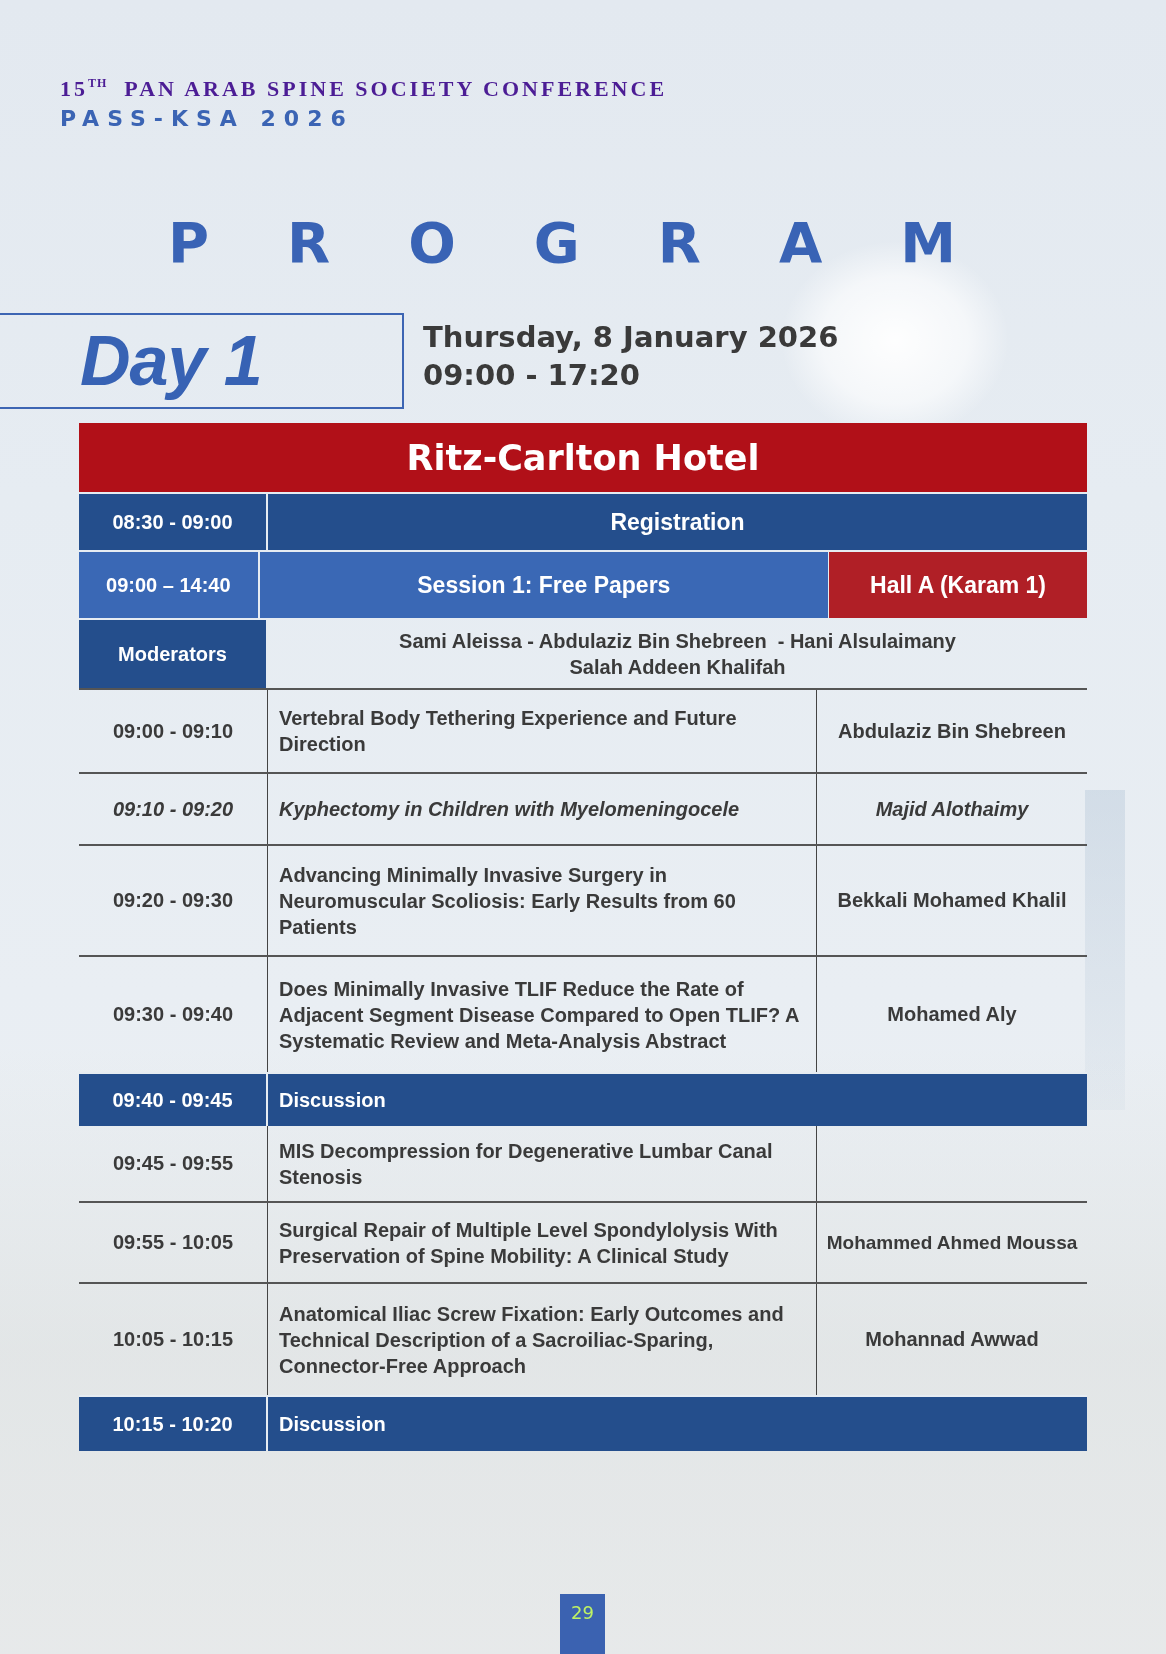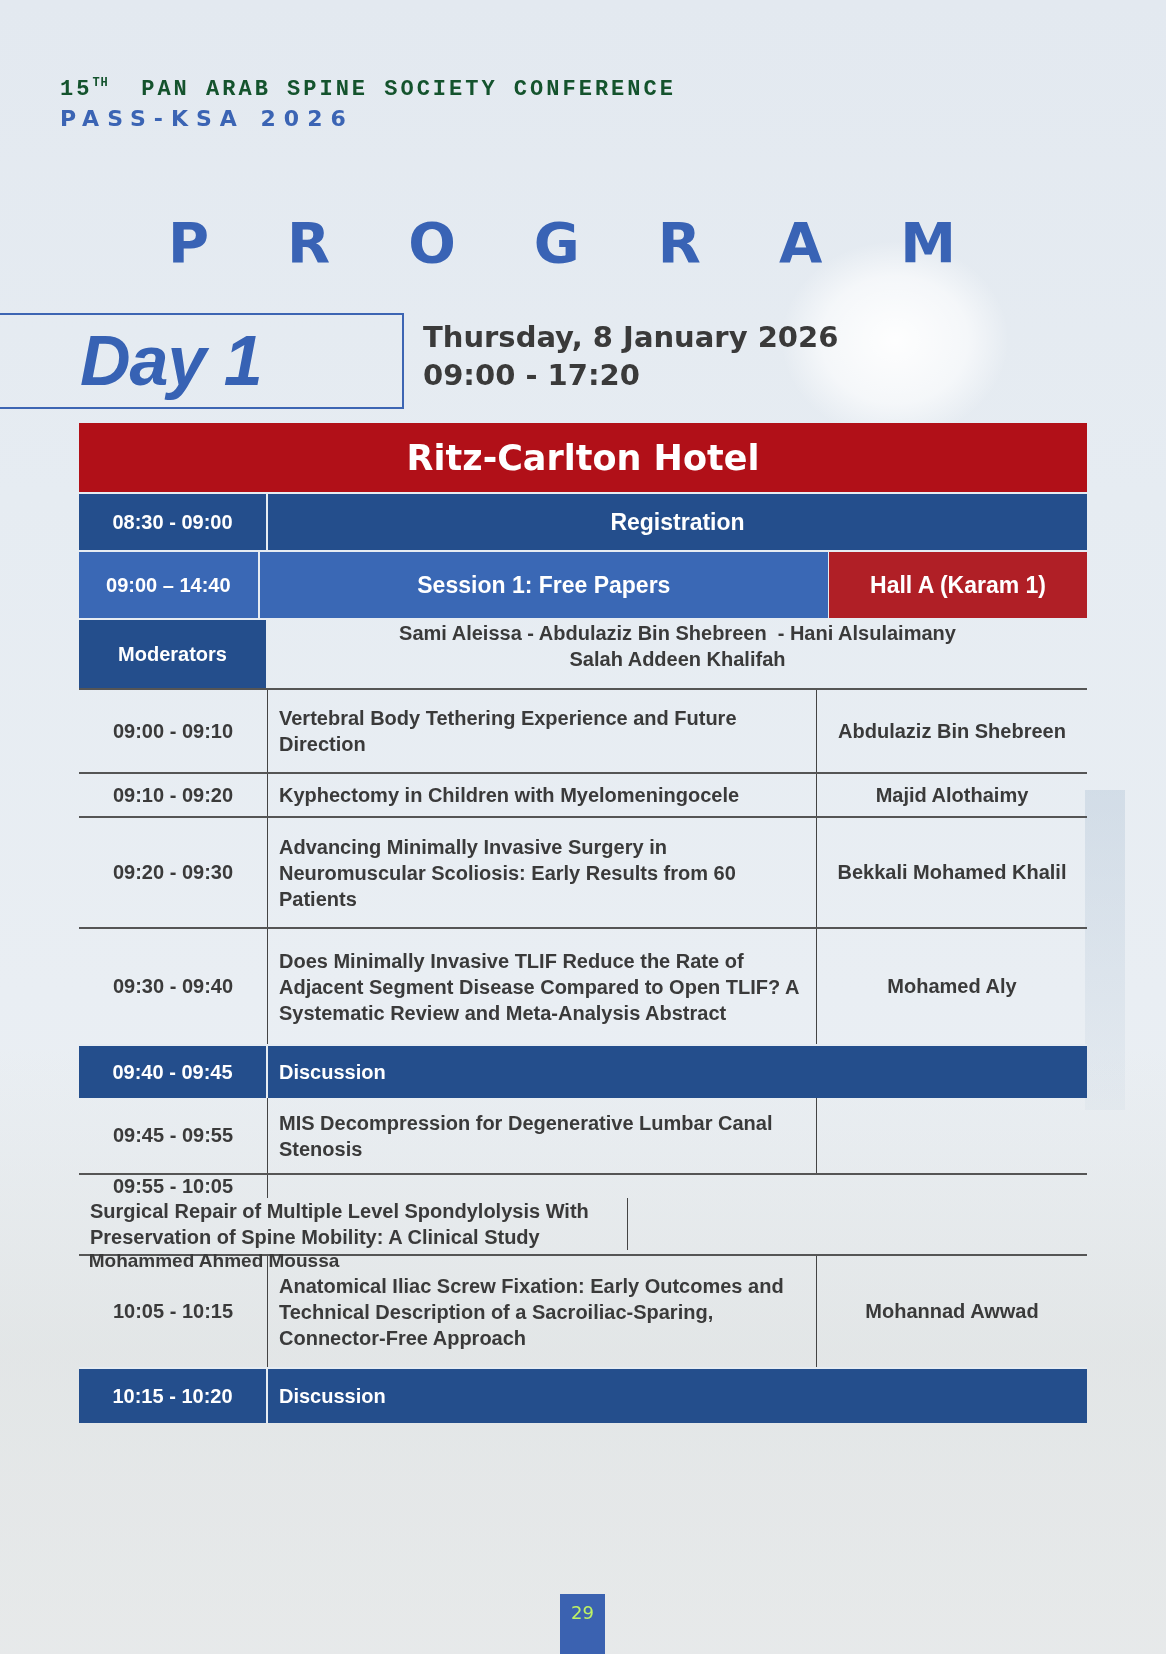--- a/index.html
+++ b/index.html
@@ -17,22 +17,22 @@
   .bg-tower {
     position: absolute; left: 1085px; top: 790px; width: 40px; height: 320px;
     background: linear-gradient(180deg, rgba(170,190,210,0.35), rgba(190,205,220,0.15));
   }
   .bg-city {
     position: absolute; left: 0; top: 1050px; width: 1166px; height: 604px;
     background: linear-gradient(180deg, rgba(220,225,228,0) 0%, rgba(215,218,216,0.45) 50%, rgba(226,228,228,0.6) 100%);
   }
   .header-line1 {
     position: absolute; left: 60px; top: 76px;
-    font-family: Liberation Mono, monospace; font-weight: bold;
-    font-size: 22px; letter-spacing: 3px; color: #14532d;
+    font-family: Liberation Serif, serif; font-weight: bold;
+    font-size: 22px; letter-spacing: 3px; color: #4c1d95;
   }
   .header-line1 sup { font-size: 12px; letter-spacing: 1px; vertical-align: 9px; }
   .header-line2 {
     position: absolute; left: 60px; top: 106px;
     font-family: "DejaVu Sans", sans-serif; font-weight: bold;
     font-size: 22px; letter-spacing: 8px; color: #3b64b4;
   }
   .program-title {
     position: absolute; left: 0; top: 210px; width: 1166px;
     display: flex; justify-content: space-between; padding: 0 210px 0 168px;
@@ -71,21 +71,21 @@
   .row-reg { height: 58px; background: #244e8c; color: #fff; border-top: 2px solid #e6ecf2; }
   .row-reg .c-time { border-right: 2px solid #e6ecf2; }
   .row-reg .c-main { flex: 1; justify-content: center; font-size: 23px; }
   .row-sess { height: 68px; border-top: 2px solid #e6ecf2; color: #fff; }
   .row-sess .c-time { background: #3a68b5; border-right: 2px solid #e6ecf2; }
   .row-sess .c-sess { width: 596px; background: #3a68b5; justify-content: center; font-size: 23px; border-right: 1px solid #e6ecf2; }
   .row-sess .c-hall { width: 270px; background: #b01f26; justify-content: center; font-size: 23px; }
   .row-mod { height: 70px; border-top: 2px solid #e6ecf2; }
   .row-mod .c-time { background: #244e8c; color: #fff; border-right: 2px solid #e6ecf2; }
   .row-mod .c-mods {
-    flex: 1; flex-direction: column; align-items: center;
+    flex: 1; flex-direction: column; justify-content: center; align-items: center;
     color: #3a3a3a; font-size: 20px; line-height: 26px; text-align: center;
   }
   .row-talk { border-top: 2px solid #555; color: #3a3a3a; }
   .row-talk .c-time { border-right: 1px solid #444; }
   .row-talk .c-title { border-right: 1px solid #444; }
   .row-disc { height: 54px; background: #244e8c; color: #fff; border-top: 2px solid #e6ecf2; }
   .row-disc .c-time { border-right: 2px solid #e6ecf2; }
   .row-disc .c-main { flex: 1; padding-left: 11px; font-size: 20px; }
   .page-num {
     position: absolute; left: 560px; top: 1594px; width: 45px; height: 60px;
@@ -143,21 +143,21 @@
       <div style="white-space:pre;">Sami Aleissa - Abdulaziz Bin Shebreen  - Hani Alsulaimany</div>
       <div>Salah Addeen Khalifah</div>
     </div>
   </div>
 
   <div class="row row-talk" style="height:84px;">
     <div class="cell c-time">09:00 - 09:10</div>
     <div class="cell c-title">Vertebral Body Tethering Experience and Future Direction</div>
     <div class="cell c-speaker">Abdulaziz Bin Shebreen</div>
   </div>
-  <div class="row row-talk" style="height:44px;">
+  <div class="row row-talk" style="height:72px;font-style:italic;">
     <div class="cell c-time">09:10 - 09:20</div>
     <div class="cell c-title">Kyphectomy in Children with Myelomeningocele</div>
     <div class="cell c-speaker">Majid Alothaimy</div>
   </div>
   <div class="row row-talk" style="height:111px;">
     <div class="cell c-time">09:20 - 09:30</div>
     <div class="cell c-title">Advancing Minimally Invasive Surgery in Neuromuscular Scoliosis: Early Results from 60 Patients</div>
     <div class="cell c-speaker">Bekkali Mohamed Khalil</div>
   </div>
   <div class="row row-talk" style="height:117px;">
@@ -168,21 +168,21 @@
 
   <div class="row row-disc">
     <div class="cell c-time">09:40 - 09:45</div>
     <div class="cell c-main">Discussion</div>
   </div>
 
   <div class="row row-talk" style="height:75px; border-top:none;">
     <div class="cell c-time">09:45 - 09:55</div>
     <div class="cell c-title">MIS Decompression for Degenerative Lumbar Canal Stenosis</div>
   </div>
-  <div class="row row-talk" style="height:81px;flex-direction:column;">
+  <div class="row row-talk" style="height:81px;">
     <div class="cell c-time">09:55 - 10:05</div>
     <div class="cell c-title">Surgical Repair of Multiple Level Spondylolysis With Preservation of Spine Mobility: A Clinical Study</div>
     <div class="cell c-speaker" style="font-size:19px;">Mohammed Ahmed Moussa</div>
   </div>
   <div class="row row-talk" style="height:113px;">
     <div class="cell c-time">10:05 - 10:15</div>
     <div class="cell c-title">Anatomical Iliac Screw Fixation: Early Outcomes and Technical Description of a Sacroiliac-Sparing, Connector-Free Approach</div>
     <div class="cell c-speaker">Mohannad Awwad</div>
   </div>
 

